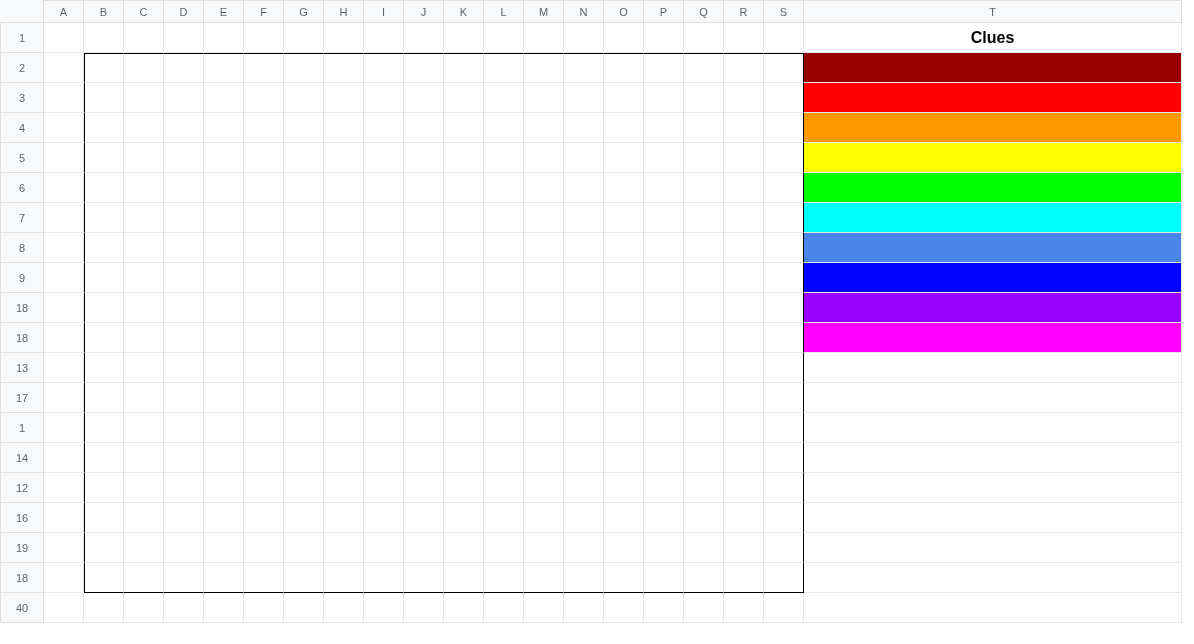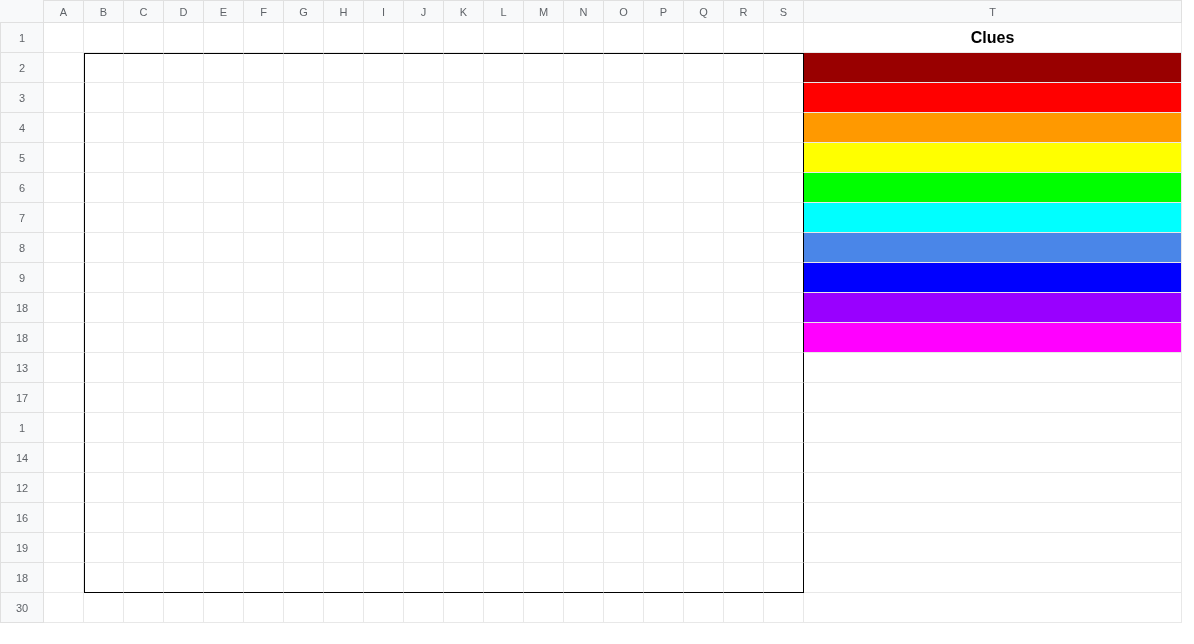--- a/index.html
+++ b/index.html
@@ -550,21 +550,21 @@
     <div class="cell border-bottom"></div>
     <div class="cell border-bottom"></div>
     <div class="cell border-bottom"></div>
     <div class="cell border-bottom"></div>
     <div class="cell border-bottom"></div>
     <div class="cell border-bottom"></div>
     <div class="cell border-bottom"></div>
     <div class="cell border-bottom border-right"></div>
     <div class="cell"></div>
     <div class="row-header">
-      <span>30</span>
+      <span>40</span>
     </div>
     <div class="cell"></div>
     <div class="cell"></div>
     <div class="cell"></div>
     <div class="cell"></div>
     <div class="cell"></div>
     <div class="cell"></div>
     <div class="cell"></div>
     <div class="cell"></div>
     <div class="cell"></div>

